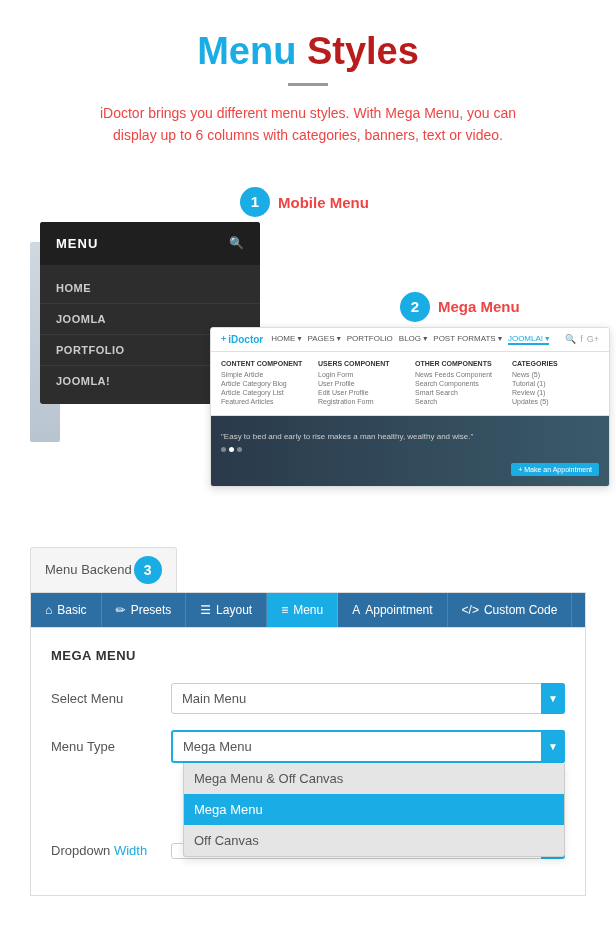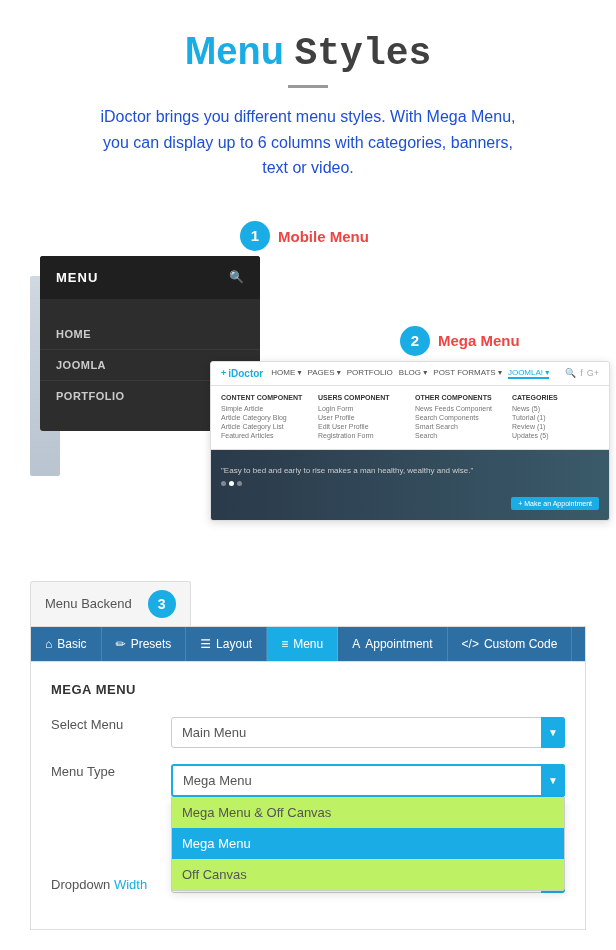--- a/index.html
+++ b/index.html
@@ -18,32 +18,31 @@
     }
     .header-title {
       font-size: 38px;
       font-weight: 900;
       margin-bottom: 10px;
     }
     .header-title .menu-word {
       color: #1aace4;
     }
     .header-title .styles-word {
-      color: #404040;
-      font-family: Liberation Mono, monospace;
+      color: #b91c1c;
     }
     .header-divider {
       width: 40px;
       height: 3px;
       background: #999;
       margin: 0 auto 16px;
     }
     .header-desc {
-      font-size: 16px;
-      color: #1d4ed8;
+      font-size: 14px;
+      color: #ef4444;
       line-height: 1.6;
       max-width: 420px;
       margin: 0 auto;
     }
 
     
     .screenshots-section {
       padding: 20px 30px;
       position: relative;
     }
@@ -107,21 +106,21 @@
       color: #fff;
       font-size: 13px;
       font-weight: bold;
       letter-spacing: 1px;
     }
     .mobile-search-icon {
       color: #aaa;
       font-size: 12px;
     }
     .mobile-menu-items {
-      padding: 20px 0;
+      padding: 8px 0;
     }
     .mobile-menu-item {
       padding: 9px 16px;
       color: #ccc;
       font-size: 11px;
       font-weight: bold;
       letter-spacing: 0.5px;
       border-bottom: 1px solid #3a3a3a;
     }
     .mobile-menu-item:last-child {
@@ -270,21 +269,21 @@
       background: #fff;
     }
 
     
     .backend-section {
       padding: 10px 30px 0;
     }
     .backend-label-row {
       display: flex;
       align-items: center;
-      gap: 16px;
+      gap: 2px;
       padding: 8px 14px;
       background: #f5f5f5;
       border: 1px solid #ddd;
       border-bottom: none;
       width: fit-content;
       border-radius: 3px 3px 0 0;
     }
     .backend-label-text {
       font-size: 13px;
       color: #555;
@@ -338,20 +337,21 @@
     .mega-menu-heading {
       font-size: 13px;
       font-weight: bold;
       color: #333;
       letter-spacing: 0.5px;
       margin-bottom: 20px;
     }
 
     .form-row {
       display: flex;
+      align-items: center;
       margin-bottom: 16px;
       position: relative;
     }
     .form-label {
       width: 120px;
       font-size: 13px;
       color: #555;
       flex-shrink: 0;
     }
     .form-label .blue-text {
@@ -386,25 +386,25 @@
     }
     .select-wrapper {
       position: relative;
       flex: 1;
     }
 
     
     .dropdown-list {
       position: absolute;
       top: 100%;
-      left: 0;
+      left: 12px;
       right: 0;
       border: 1px solid #ccc;
       border-top: none;
-      background: #bef264;
+      background: #e5e5e5;
       z-index: 100;
       border-radius: 0 0 3px 3px;
       box-shadow: 0 4px 8px rgba(0,0,0,0.1);
     }
     .dropdown-option {
       padding: 8px 10px;
       font-size: 13px;
       color: #555;
       cursor: pointer;
     }
@@ -440,20 +440,21 @@
 
     <div class="mobile-menu-img">
       <div class="mobile-menu-header">
         <span class="mobile-menu-title">MENU</span>
         <span class="mobile-search-icon">🔍</span>
       </div>
       <div class="mobile-menu-items">
         <div class="mobile-menu-item">HOME</div>
         <div class="mobile-menu-item">JOOMLA</div>
         <div class="mobile-menu-item">PORTFOLIO</div>
+        <div class="mobile-menu-item">JOOMLA!</div>
       </div>
     </div>
 
     <div class="mega-menu-area">
       <div class="badge badge-2">2</div>
       <div class="badge-label label-2">Mega Menu</div>
 
       <div class="mega-menu-browser" style="margin-top: 20px;">
 
         <div class="mega-navbar">

